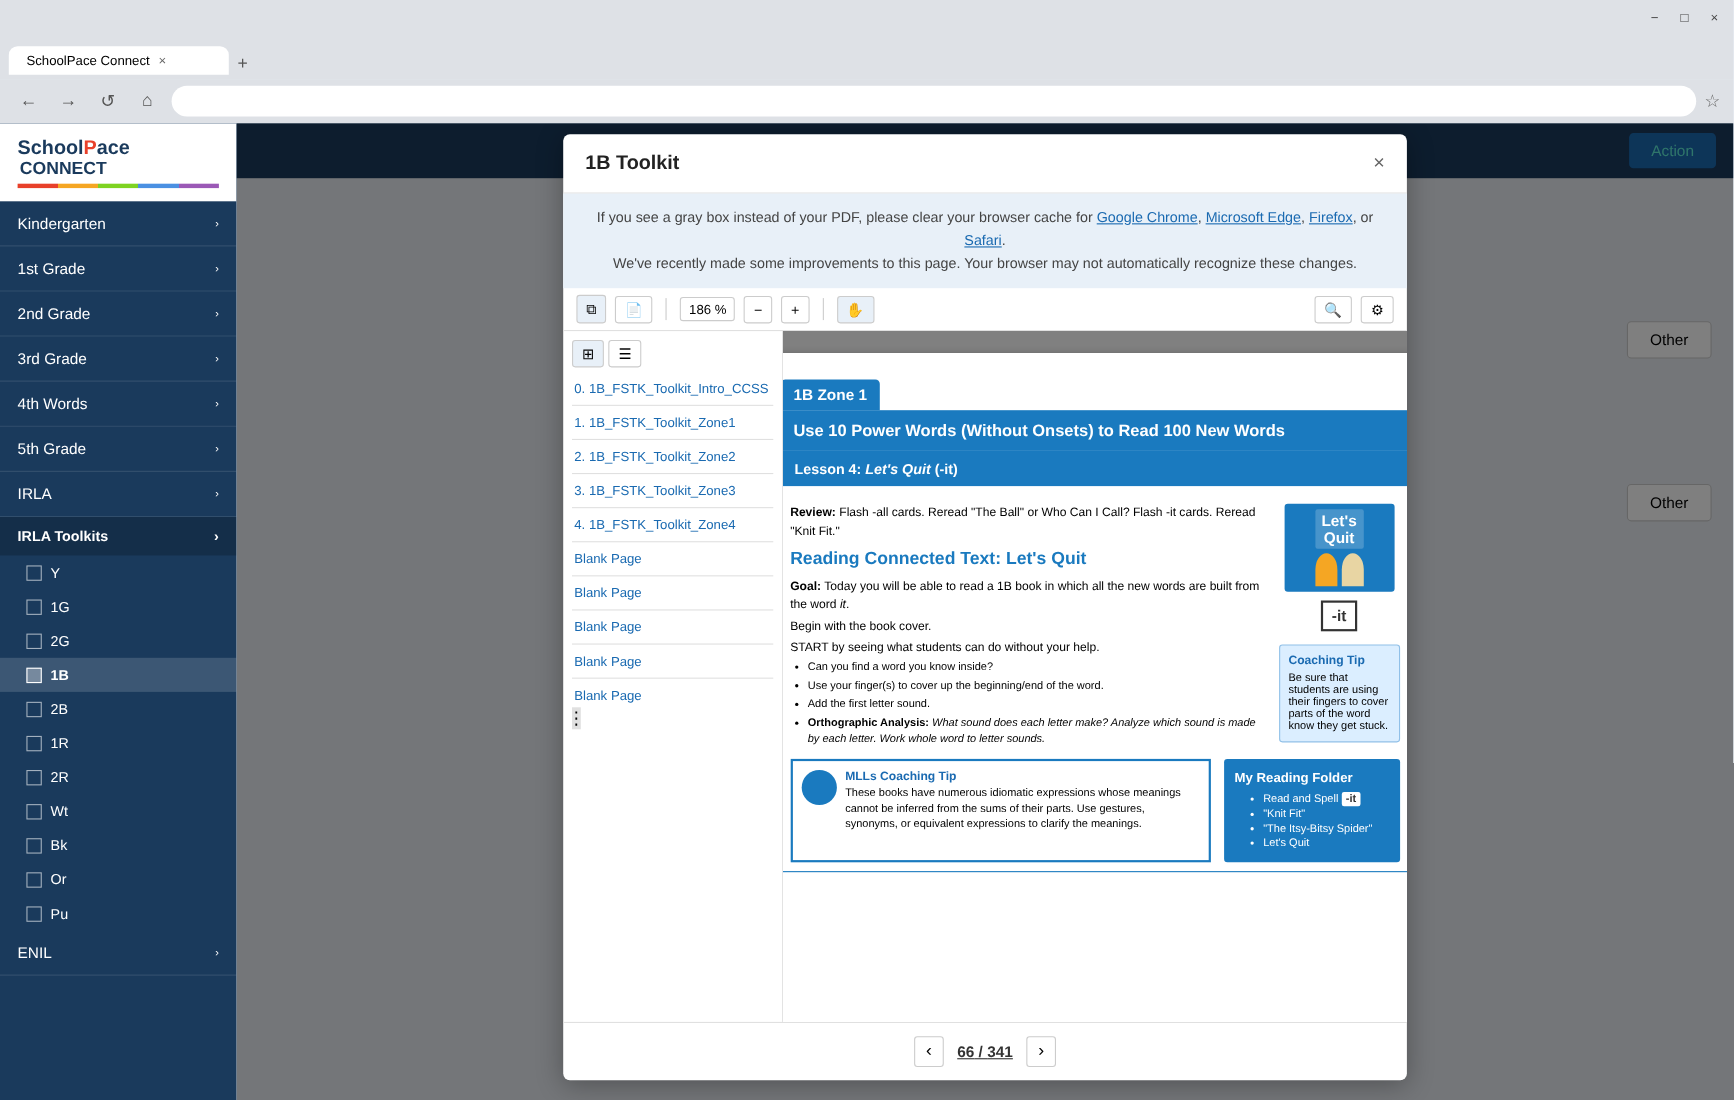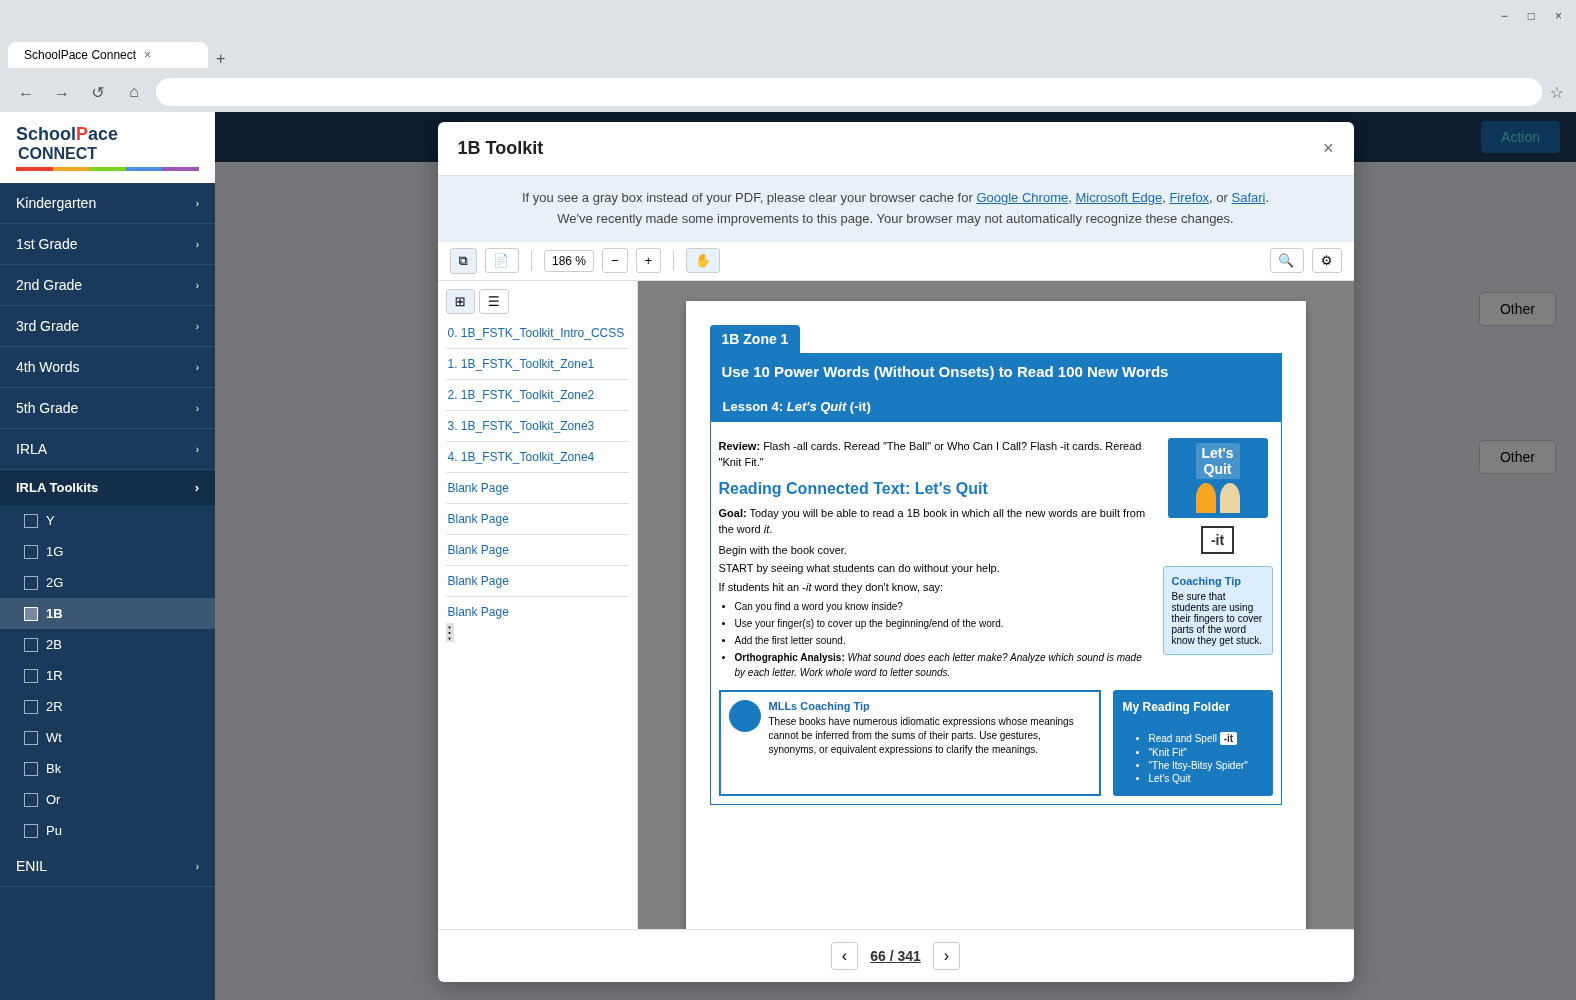--- a/index.html
+++ b/index.html
@@ -172,21 +172,21 @@
       display: flex;
       align-items: flex-start;
       justify-content: center;
       padding-top: 10px;
       z-index: 100;
     }
 
     .modal {
       background: white;
       border-radius: 6px;
-      width: 916px;
+      width: 767px;
       max-height: 860px;
       display: flex;
       flex-direction: column;
       box-shadow: 0 4px 24px rgba(0,0,0,0.3);
     }
 
     .modal-header {
       padding: 16px 20px;
       display: flex;
       align-items: center;
@@ -403,21 +403,21 @@
     .reading-folder {
       background: #1a7abf;
       color: white;
       padding: 10px;
       border-radius: 3px;
       font-size: 10px;
     }
     .reading-folder-title {
       font-weight: bold;
       font-size: 12px;
-      margin-bottom: 18px;
+      margin-bottom: 6px;
     }
     .reading-folder li {
       margin-left: 12px;
       margin-bottom: 2px;
     }
     .rf-badge {
       background: white;
       color: #333;
       padding: 1px 4px;
       font-size: 10px;
@@ -701,21 +701,20 @@
                     <div class="lesson-body">
                       <div class="lesson-text">
                         <p style="font-size:11px; margin-bottom:6px;"><strong>Review:</strong> <span>Flash -all cards. Reread "The Ball" or Who Can I Call? Flash -it cards. Reread "Knit Fit."</span></p>
 
                         <p style="font-size:16px; font-weight:bold; color:#1a7abf; margin-bottom:4px;">Reading Connected Text: Let's Quit</p>
 
                         <p style="font-size:11px; margin-bottom:4px;"><strong>Goal:</strong> <span>Today you will be able to read a 1B book in which all the new words are built from the word <em>it</em>.</span></p>
 
                         <p style="font-size:11px; margin-bottom:2px;">Begin with the book cover.</p>
                         <p style="font-size:11px; margin-bottom:2px;">START by seeing what students can do without your help.</p>
-                        <p style="font-size:11px; margin-bottom:4px;">If students hit an -<em>it</em> word they don't know, say:</p>
 
                         <ul class="bullet-list">
                           <li>Can you find a word you know inside?</li>
                           <li>Use your finger(s) to cover up the beginning/end of the word.</li>
                           <li>Add the first letter sound.</li>
                           <li><strong>Orthographic Analysis:</strong> <em>What sound does each letter make? Analyze which sound is made by each letter. Work whole word to letter sounds.</em></li>
                         </ul>
                       </div>
 
                       <div class="lesson-image">

